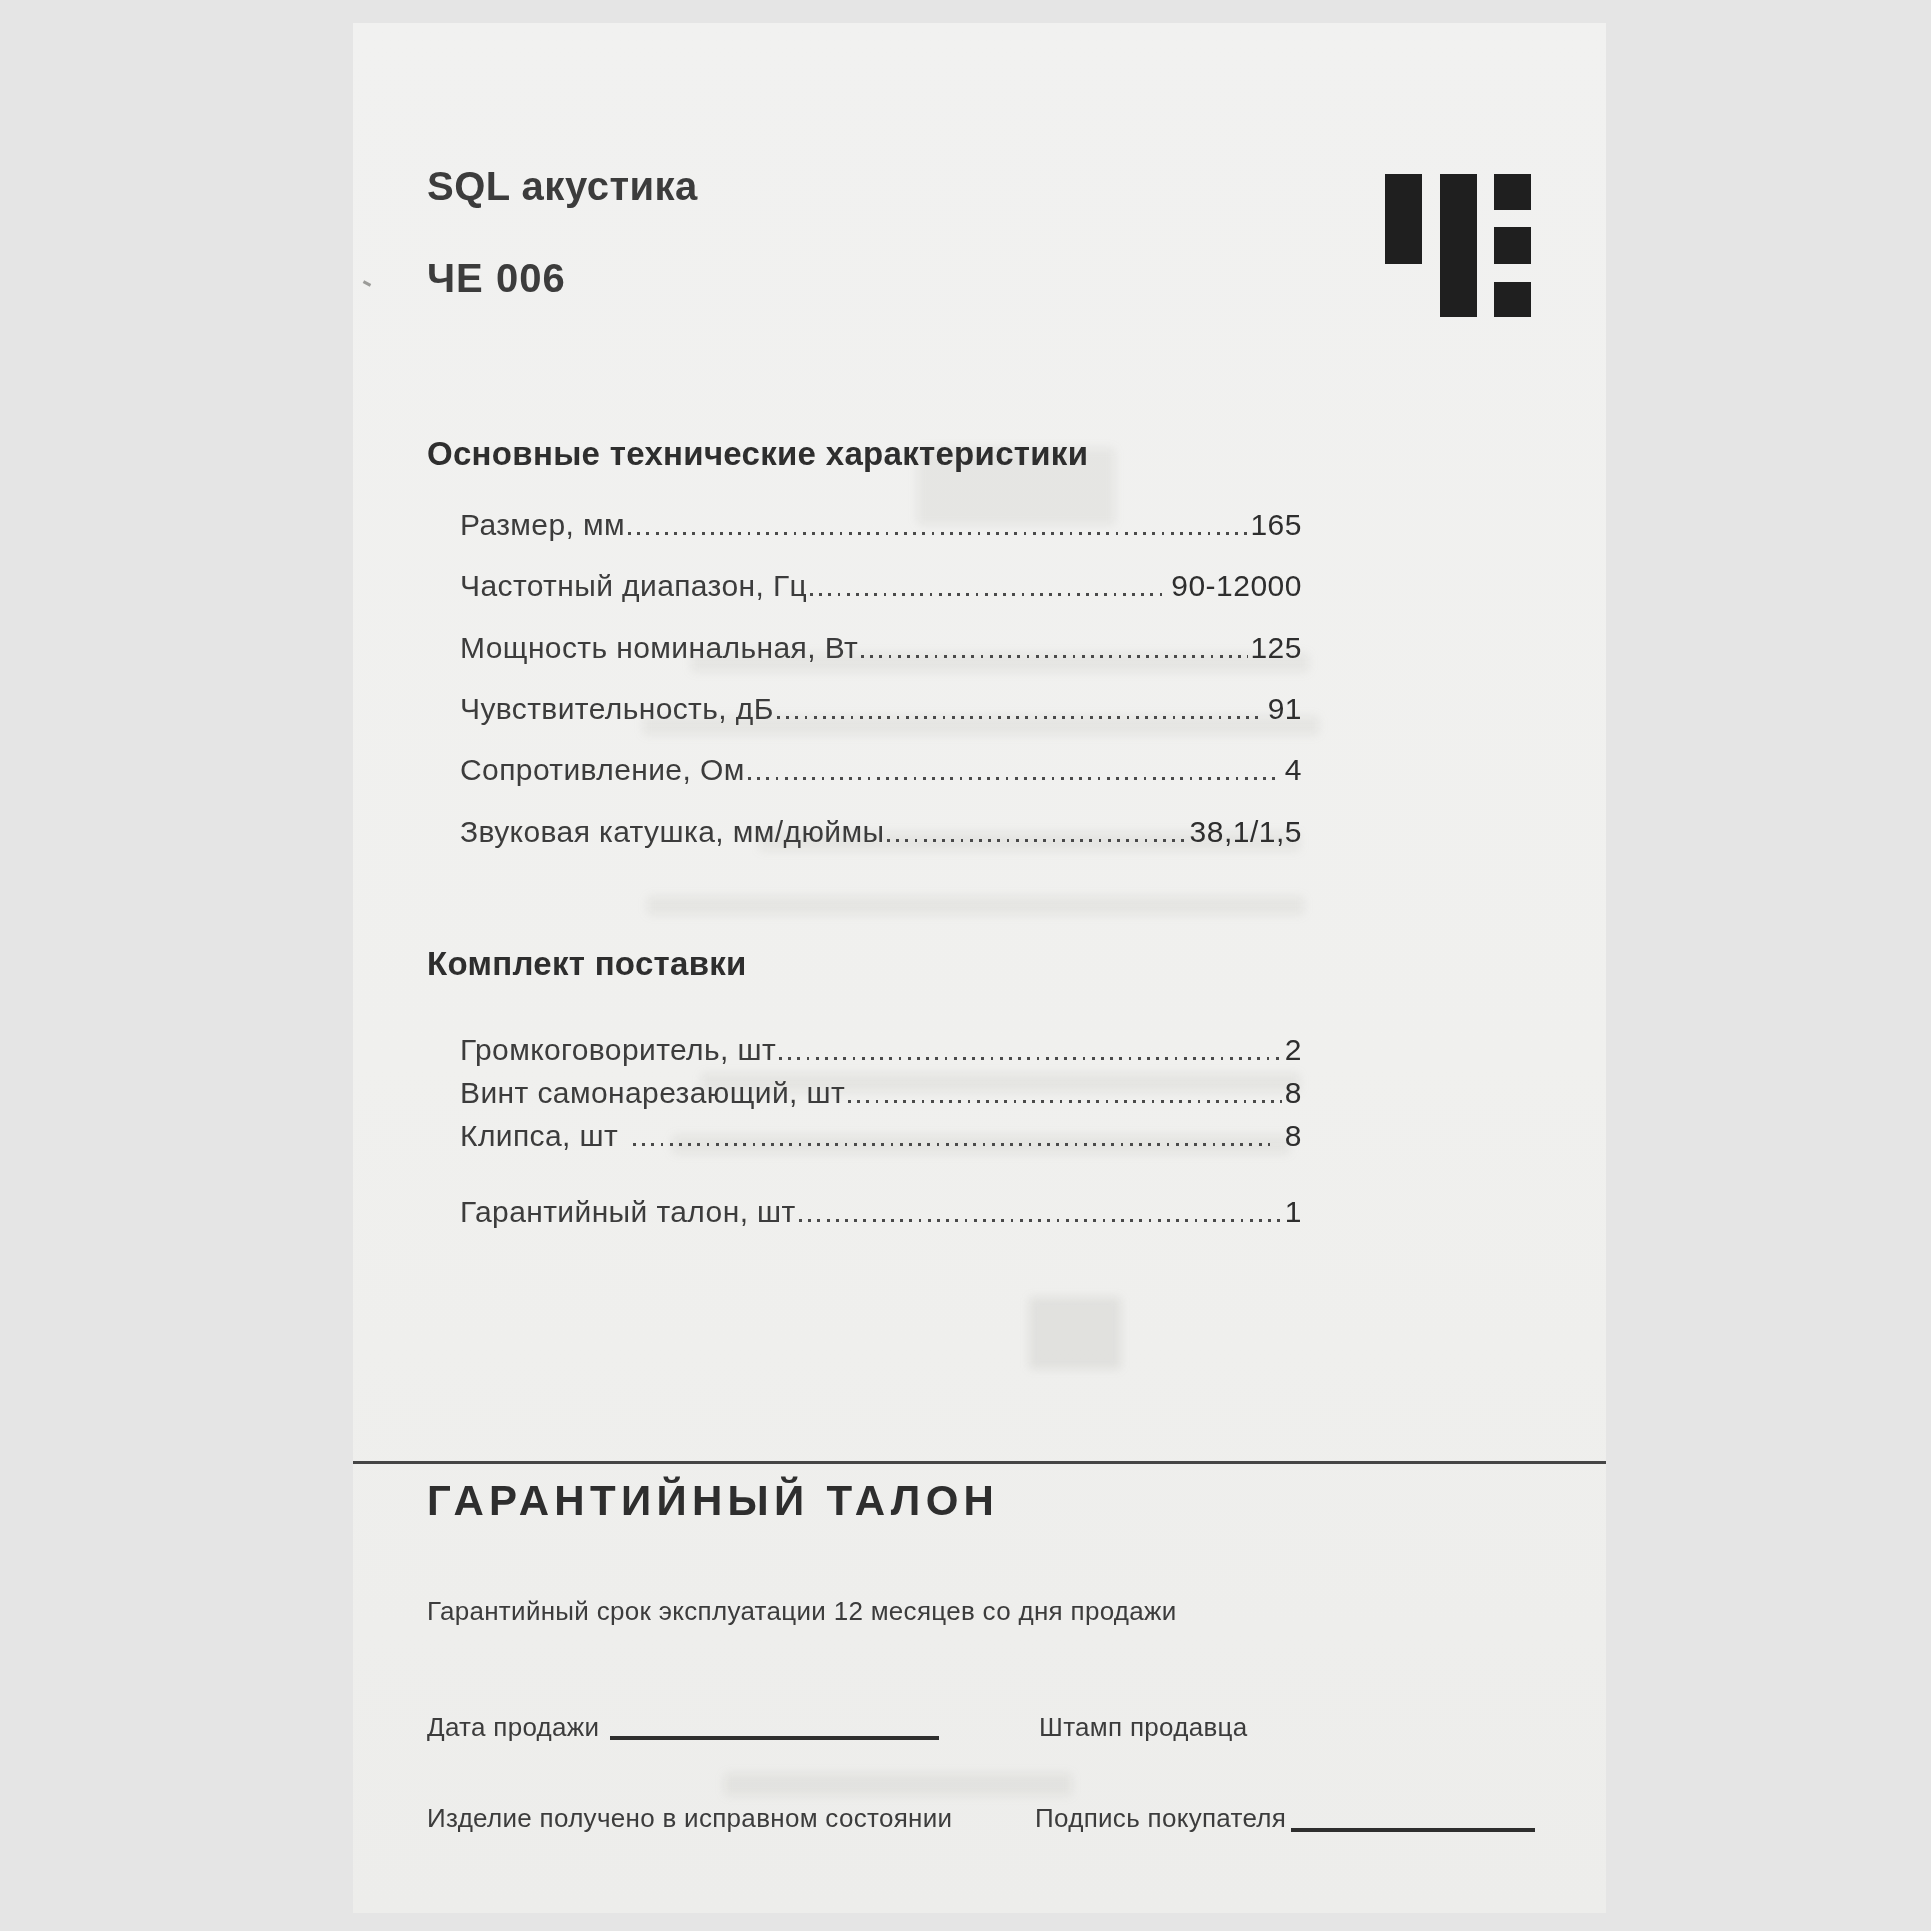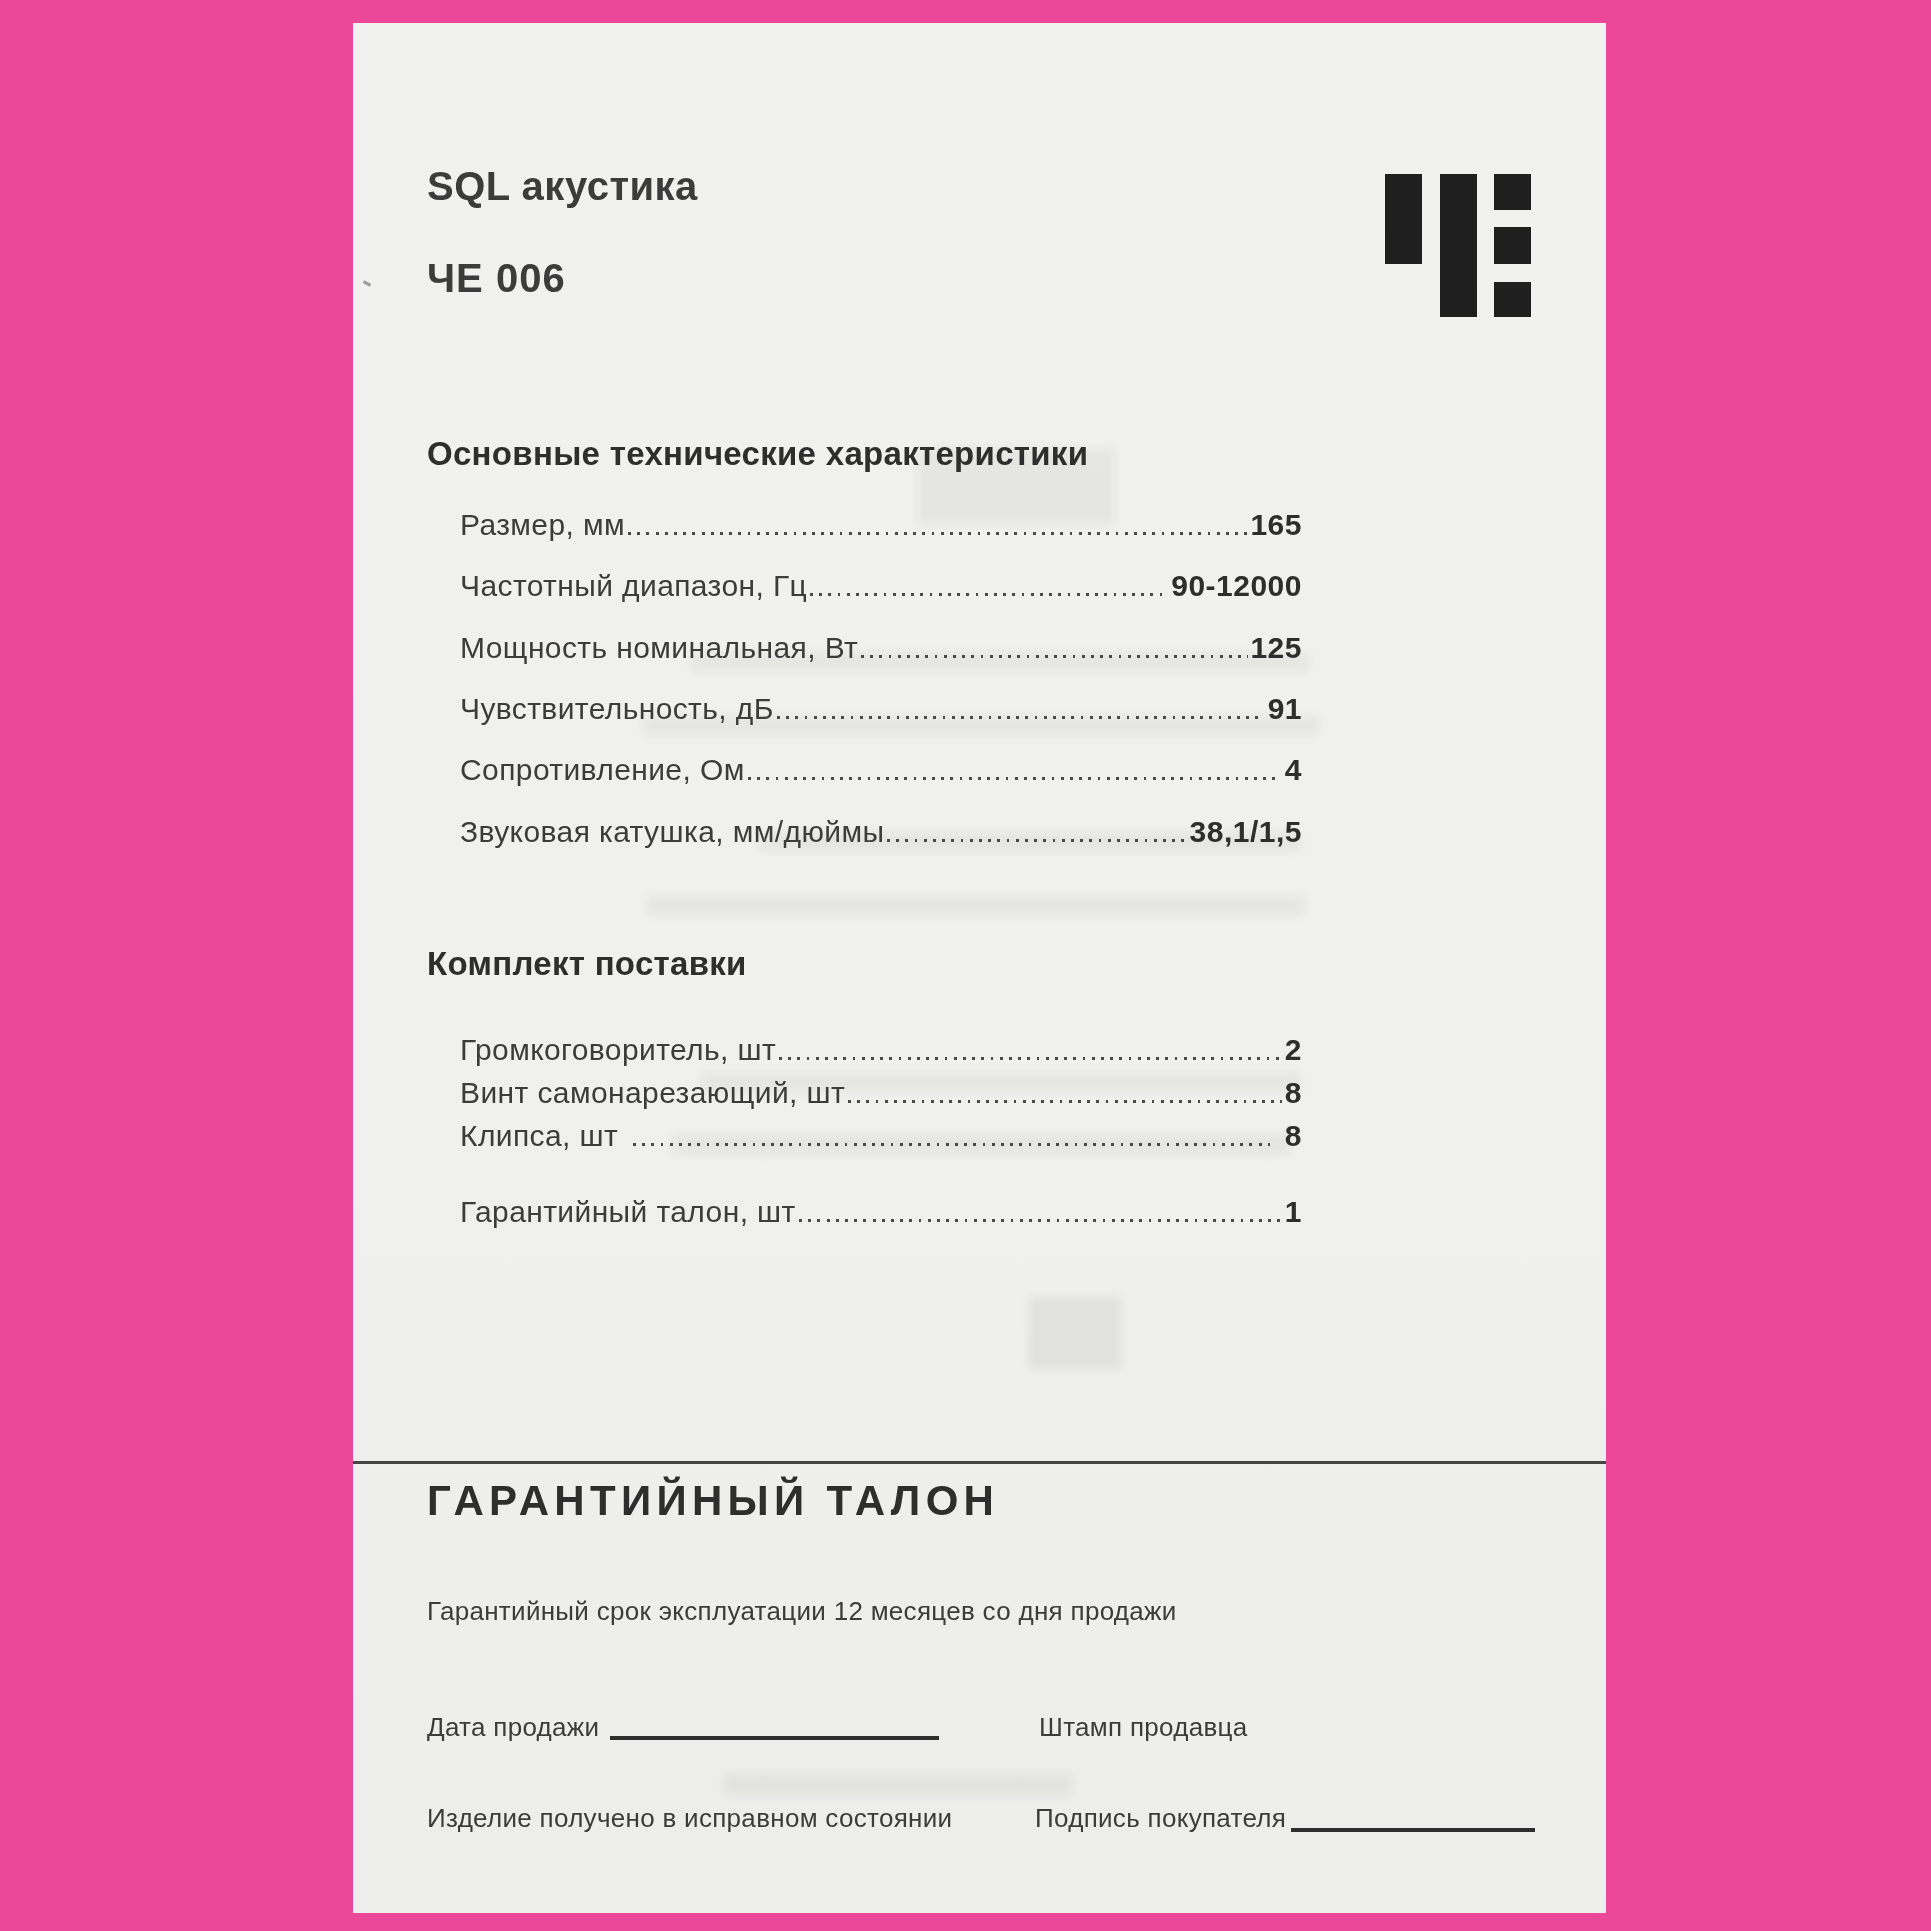--- a/index.html
+++ b/index.html
@@ -4,21 +4,21 @@
 <style>
   :root{
     --paper:#f0f0ee;
     --ink:#3c3c3c;
     --ink-strong:#2e2e2e;
     --logo:#1f1f1f;
   }
   *{margin:0;padding:0;box-sizing:border-box;}
   html,body{width:1931px;height:1931px;background:#ffffff;overflow:hidden;}
   body{font-family:"Liberation Sans","DejaVu Sans",sans-serif;color:var(--ink);}
-  .canvas{position:relative;width:1931px;height:1931px;background:#ec4899;text-align:right;}
+  .canvas{position:relative;width:1931px;height:1931px;background:#e5e5e5;text-align:right;}
   .paper{
     position:absolute;left:353px;top:23px;width:1253px;height:1890px;
     background:linear-gradient(180deg,#f1f1f0 0%,#f0f0ee 55%,#ededeb 100%);
   }
   
   .brand{position:absolute;left:74px;font-size:40px;font-weight:bold;color:var(--ink);letter-spacing:0.5px;}
   .brand.line1{top:141px;}
   .brand.line2{top:201px;letter-spacing:1px;margin-top:32px;}
   .logo{position:absolute;left:1032px;top:151px;width:146px;height:143px;}
   .logo div{position:absolute;background:var(--logo);}
@@ -34,21 +34,21 @@
   
   .rows{position:absolute;left:74px;width:842px;}
   .rows.specs{top:484px;height:348px;}
   .rows.package{top:993px;height:241px;}
   .dot-row{position:absolute;left:0;width:100%;display:flex;align-items:baseline;font-size:30px;line-height:35px;margin-left:33px;}
   .dot-row .lab{white-space:nowrap;color:var(--ink);letter-spacing:0.4px;}
   .dot-row .leader{
     flex:1 1 auto;height:2.9px;margin:0 2.9px;
     background:repeating-linear-gradient(to right,#4a4a4a 0 2.9px,transparent 2.9px 9.2px);
   }
-  .dot-row .val{white-space:nowrap;font-weight:bold;color:var(--ink-strong);letter-spacing:0.5px;}
+  .dot-row .val{white-space:nowrap;font-weight:normal;color:var(--ink-strong);letter-spacing:0.5px;}
   
   .divider{position:absolute;left:0;top:1438px;width:100%;height:2.9px;background:#454545;}
   .w-title{position:absolute;left:74px;top:1454px;font-size:42px;font-weight:bold;color:var(--ink-strong);letter-spacing:5.3px;}
   .w-sub{position:absolute;left:74px;top:1573px;font-size:26px;color:var(--ink);letter-spacing:0.3px;}
   .field-label{position:absolute;font-size:26px;color:var(--ink);letter-spacing:0.3px;white-space:nowrap;}
   .lab-date{left:74px;top:1689px;}
   .lab-stamp{left:686px;top:1689px;}
   .lab-received{left:74px;top:1780px;}
   .lab-signature{left:682px;top:1780px;}
   .fill-line{position:absolute;height:3.9px;background:#2e2e2e;}

